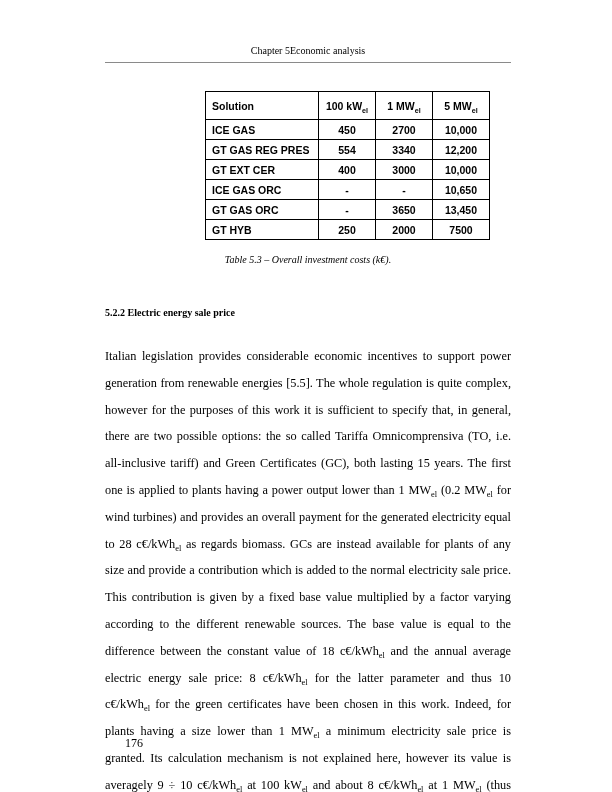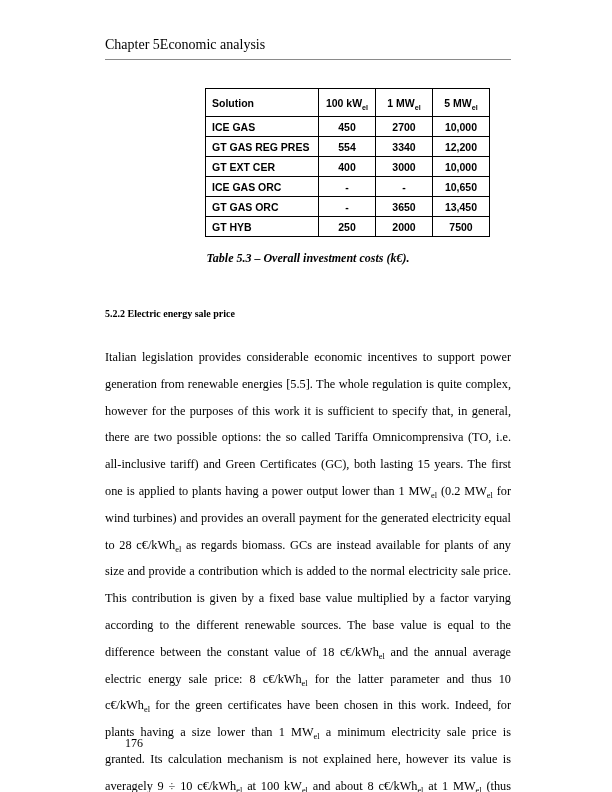--- a/index.html
+++ b/index.html
@@ -17,23 +17,24 @@
   }
   .page {
     position: absolute;
     left: 105px;
     top: 0;
     width: 406px;
     height: 792px;
   }
   .running-header {
     display: flex;
-    justify-content: flex-start;
+    justify-content: center;
     padding-top: 37px;
-    font-size: 14px;
+    font-size: 10px;
+    margin-top: 8px;
   }
   .header-rule {
     border-top: 1px solid #8a8a8a;
     margin-top: 6px;
     height: 0;
   }
   table.invest-table {
     border-collapse: collapse;
     table-layout: fixed;
     margin-top: 28px;
@@ -64,22 +65,21 @@
   }
   sub {
     font-size: 0.68em;
     line-height: 0;
     vertical-align: sub;
   }
   .table-caption {
     margin: 14px 0 0 0;
     text-align: center;
     font-style: italic;
-    font-size: 12px;
-    font-weight: bold;
+    font-size: 10px;
   }
   .section-heading {
     margin: 42px 0 0 0;
     font-size: 10px;
     font-weight: bold;
   }
   .body-text {
     margin: 25px 0 0 0;
     font-size: 12.3px;
     line-height: 26.8px;

